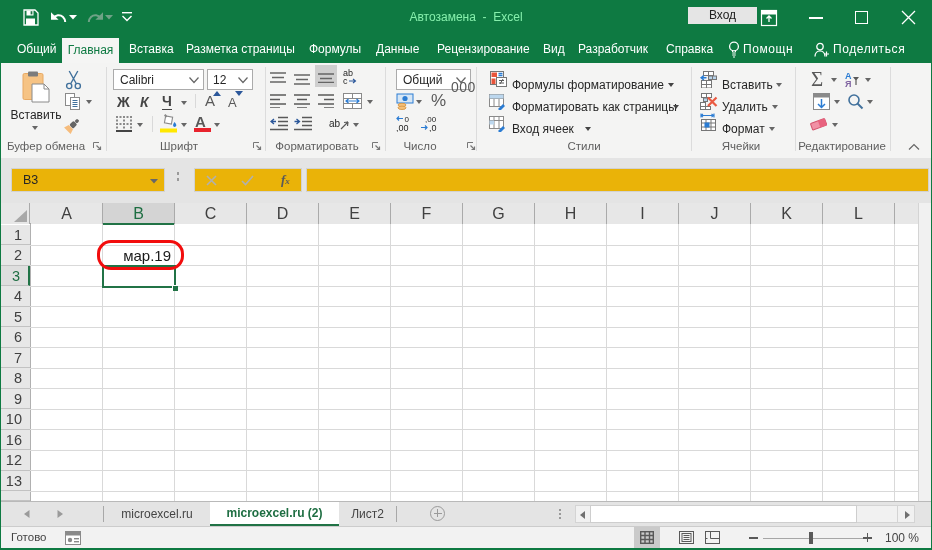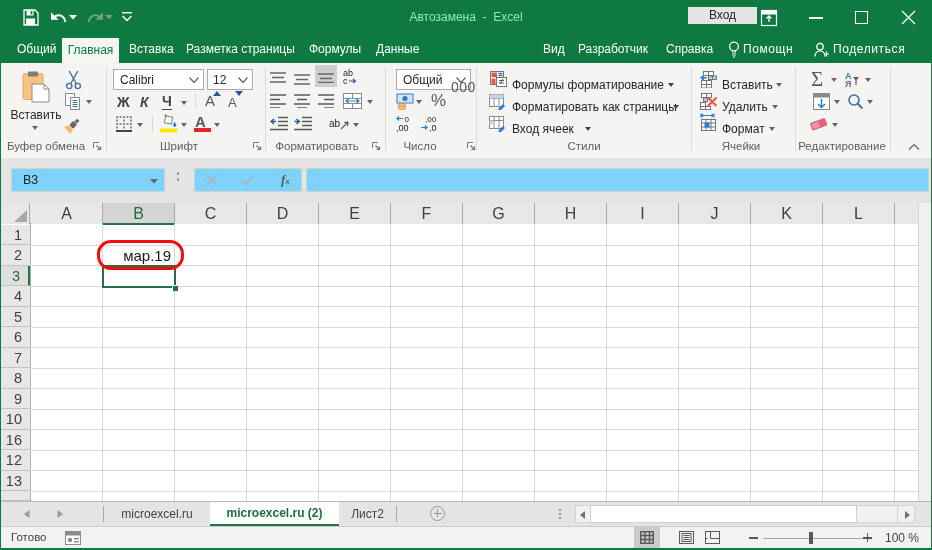--- a/index.html
+++ b/index.html
@@ -16,21 +16,21 @@
   
   #ribbon { left:1px; top:63px; width:930px; height:96px; background:#f4f4f3; border-bottom:1px solid #d8d8d8; }
   .gsep { position:absolute; top:4px; width:1px; height:84px; background:#dcdcdc; }
   .glab { position:absolute; top:77px; font-size:11.5px; color:#5e5e5e; text-align:center; }
   .launcher { position:absolute; top:79px; width:10px; height:10px; }
   .rbtxt { font-size:12px; color:#262626; white-space:nowrap; }
   .combo { position:absolute; background:#fff; border:1px solid #ababab; }
   .dda { display:inline-block; width:0; height:0; border-left:3.5px solid transparent; border-right:3.5px solid transparent; border-top:4px solid #666; vertical-align:middle; }
   
   #fbar { left:1px; top:158px; width:930px; height:45px; background:#e4e4e4; }
-  .fbox { position:absolute; top:10px; height:24px; background:#7dd3fc; border:1px solid #d2d2d2; }
+  .fbox { position:absolute; top:10px; height:24px; background:#eab308; border:1px solid #d2d2d2; }
   
   #grid { left:1px; top:203px; width:917px; height:298px; background:#fff; overflow:hidden; }
   .colhdr { position:absolute; top:0; height:21px; background:#e7e7e7; border-right:1px solid #aaaaaa; text-align:center; font-size:16px; color:#404040; line-height:21px; }
   .rowhdr { position:absolute; left:0; width:29px; background:#e7e7e7; border-bottom:1px solid #c2c2c2; text-align:right; padding-right:8px; font-size:14.5px; color:#404040; }
   .gl-h { position:absolute; left:29px; width:888px; height:1px; background:#d9d9d9; }
   .gl-v { position:absolute; top:21px; width:1px; height:277px; background:#d9d9d9; }
   
   #sheetbar { left:1px; top:501px; width:930px; height:25px; background:#e4e4e4; border-top:1px solid #b9b9b9; }
   .stab { position:absolute; top:0; height:24px; line-height:24px; font-size:12px; color:#444; text-align:center; }
   
@@ -93,20 +93,21 @@
     </svg>
   </div>
 
   <div class="abs" id="tabrow">
     <div class="rtab" style="left:17px">Общий</div>
     <div class="abs" style="left:62px;top:2px;width:57px;height:25px;background:#f5f5f4;color:#0e7a42;font-size:12px;text-align:center;line-height:25px">Главная</div>
     <div class="rtab" style="left:129px">Вставка</div>
     <div class="rtab" style="left:186px">Разметка страницы</div>
     <div class="rtab" style="left:309px">Формулы</div>
     <div class="rtab" style="left:376px">Данные</div>
+    <div class="rtab" style="left:437px">Рецензирование</div>
     <div class="rtab" style="left:543px">Вид</div>
     <div class="rtab" style="left:578px">Разработчик</div>
     <div class="rtab" style="left:666px">Справка</div>
     <svg class="abs" style="left:728px;top:5px" width="12" height="17" viewBox="0 0 12 17">
       <circle cx="6" cy="5.5" r="4.4" fill="none" stroke="#fff" stroke-width="1.3"></circle>
       <path d="M4.2 12 h3.6 M4.2 14 h3.6 M5 16 h2" stroke="#fff" stroke-width="1.1"></path>
       <path d="M4.5 9 v2 M7.5 9 v2" stroke="#fff" stroke-width="1"></path>
     </svg>
     <div class="rtab" style="left:743px;letter-spacing:0.6px">Помощн</div>
     <svg class="abs" style="left:814px;top:6px" width="16" height="16" viewBox="0 0 16 16">

